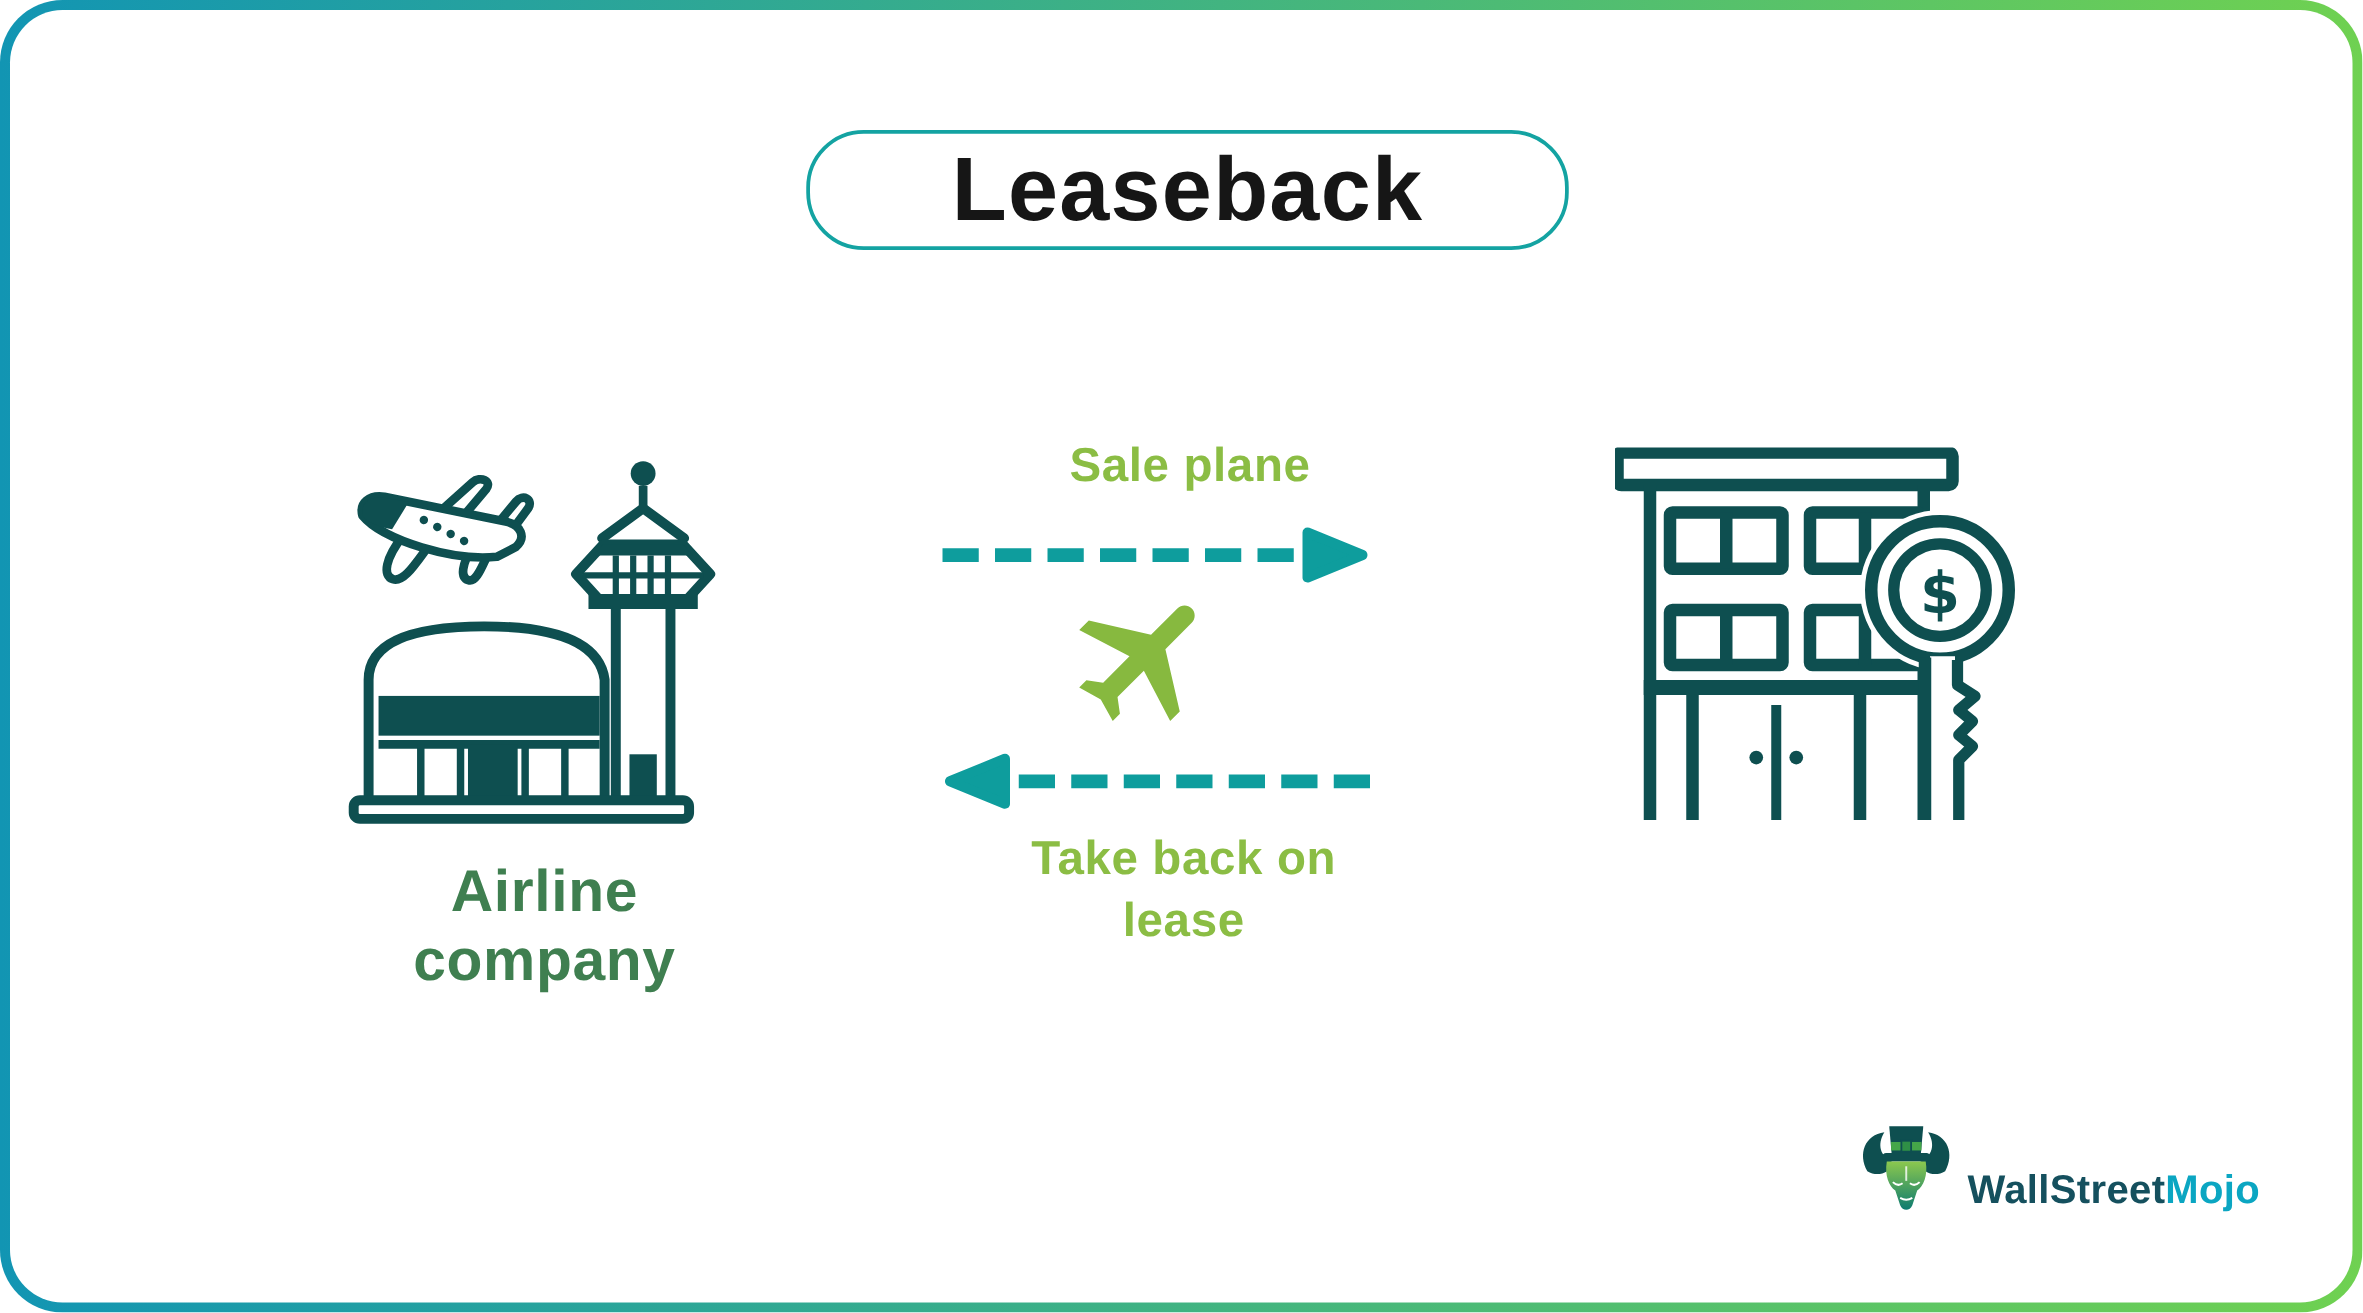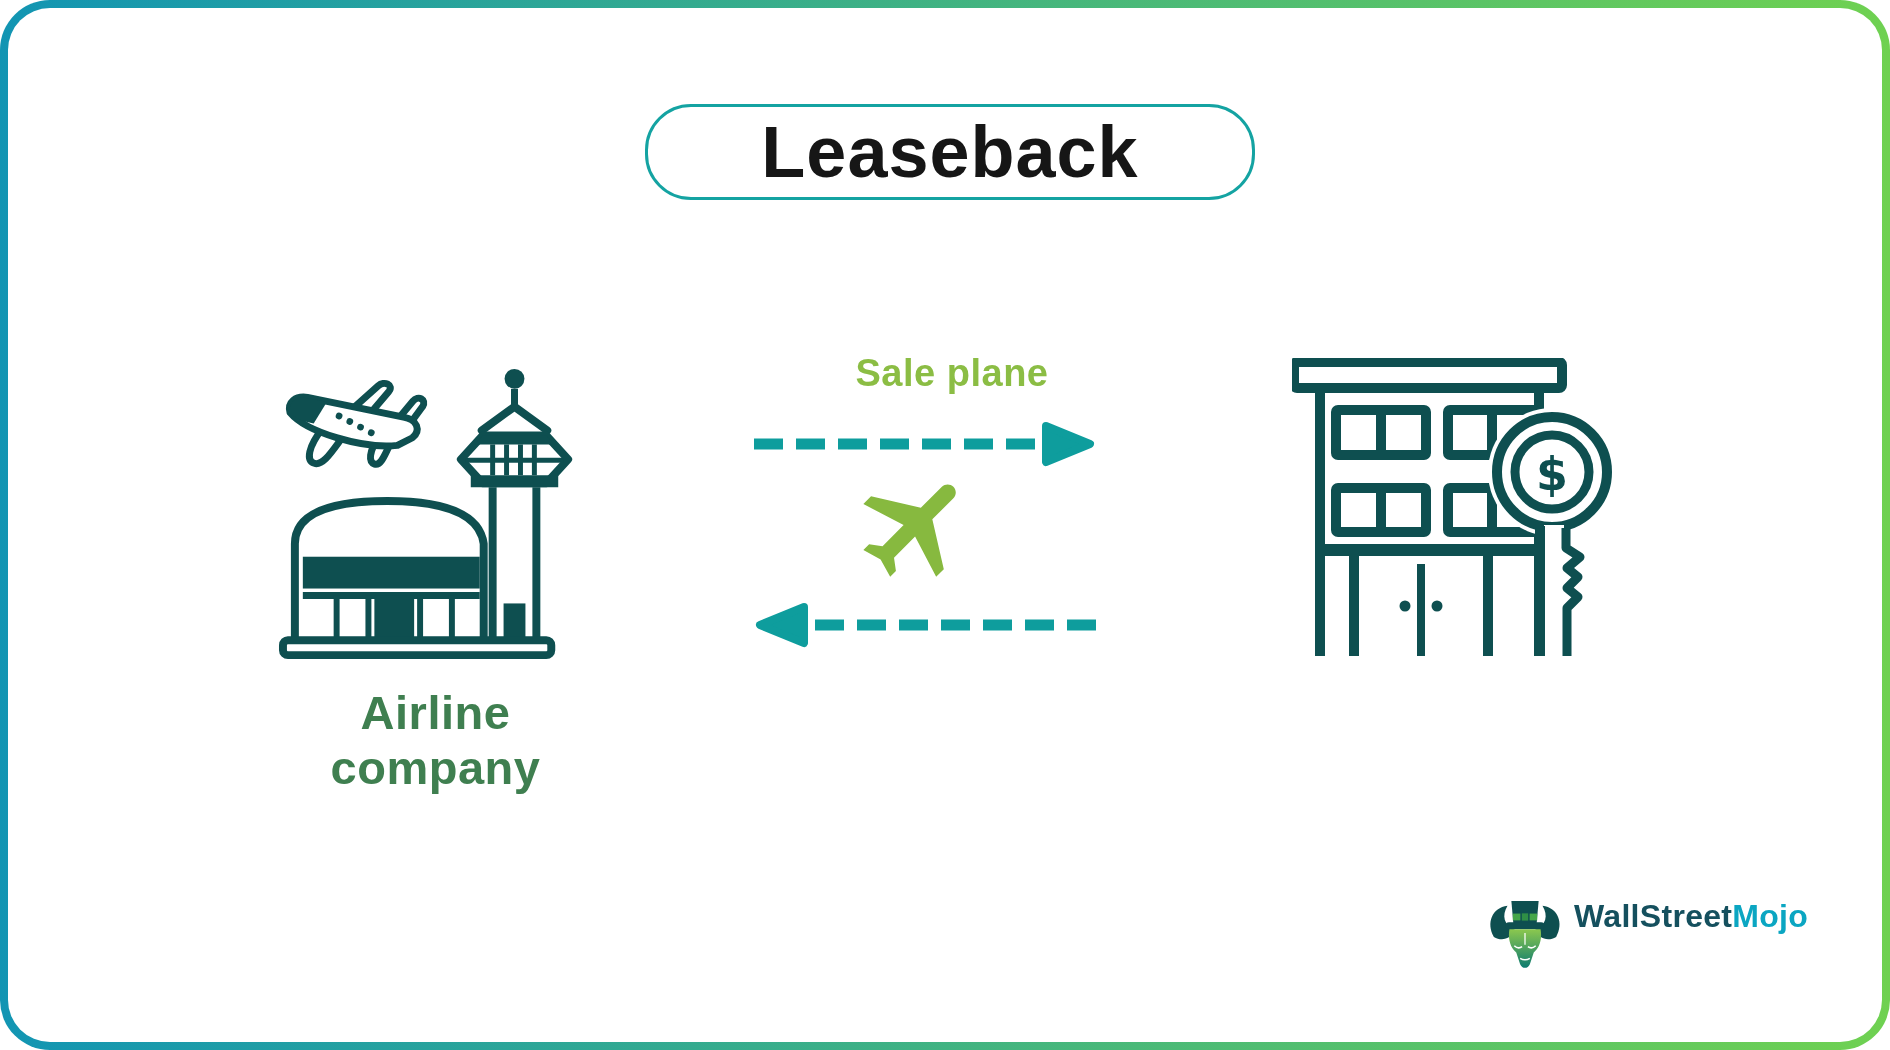--- a/index.html
+++ b/index.html
@@ -25,21 +25,21 @@
                 text-align:center; letter-spacing:0.5px; }
   .flow-sale { left:777px; top:352px; width:350px; }
   .flow-back { left:797px; top:662px; width:300px; line-height:1.32; }
 
   .arrow { position:absolute; }
   .arrow-right { left:750px; top:416px; }
   .arrow-left  { left:750px; top:597px; }
 
   .plane-center { position:absolute; left:852px; top:462px; transform:rotate(45deg); }
 
-  .footer-logo { position:absolute; left:1486px; top:898px; display:flex; align-items:flex-start; gap:10px; }
+  .footer-logo { position:absolute; left:1486px; top:898px; display:flex; align-items:flex-end; gap:10px; }
   .brand { font-size:32px; font-weight:bold; letter-spacing:0.3px; white-space:nowrap; }
   .brand .first  { color:#15505e; }
   .brand .second { color:#0ba6c2; }
 </style>
 </head>
 <body>
 
 <div class="canvas">
   <div class="inner"></div>
 
@@ -104,20 +104,21 @@
 
   <svg class="plane-center" width="130" height="130" viewBox="0 0 24 24">
     <path fill="#87b93f" d="M21,16 v-2 l-8,-5 V3.5 C13,2.67 12.33,2 11.5,2 S10,2.67 10,3.5 V9 l-8,5 v2 l8,-2.5 V19 l-2,1.5 V22 l3.5,-1 3.5,1 v-1.5 L13,19 v-5.5 L21,16 Z"></path>
   </svg>
 
   <svg class="arrow arrow-left" width="350" height="56">
     <line x1="346" y1="28" x2="58" y2="28" stroke="#0e9d9d" stroke-width="11" stroke-dasharray="29 13"></line>
     <path d="M54,10 L10,28 L54,46 Z" fill="#0e9d9d" stroke="#0e9d9d" stroke-width="8" stroke-linejoin="round"></path>
   </svg>
 
+  <div class="flow-label flow-back">Take back on lease</div>
 
   <div class="entity entity-right">
     <svg width="332" height="300" viewBox="0 0 332 300">
       <g stroke="#0e4f50" stroke-width="10" fill="none">
         <rect x="2" y="4" width="268" height="26" rx="3" fill="#ffffff"></rect>
         <line x1="28" y1="30" x2="28" y2="298"></line>
         <line x1="247" y1="30" x2="247" y2="298"></line>
         <rect x="44" y="52" width="90" height="45" rx="2"></rect>
         <line x1="89" y1="52" x2="89" y2="97"></line>
         <rect x="156" y="52" width="88" height="45" rx="2"></rect>

